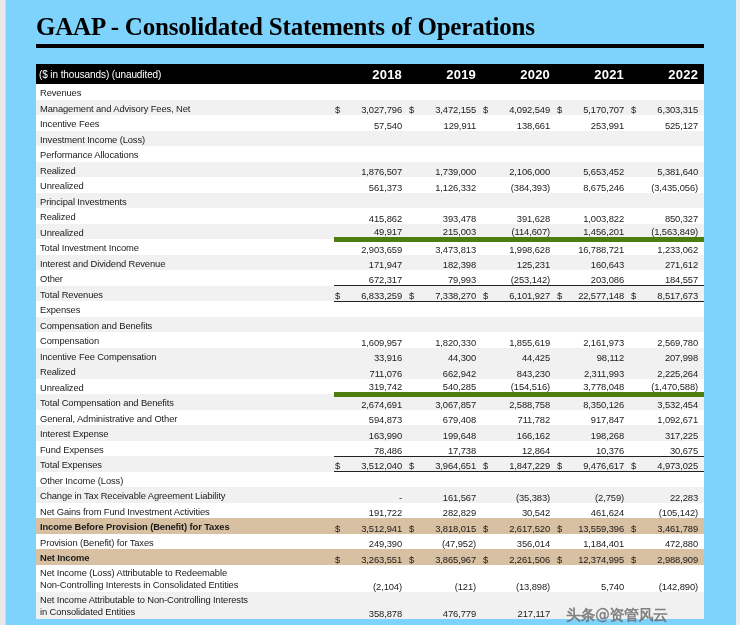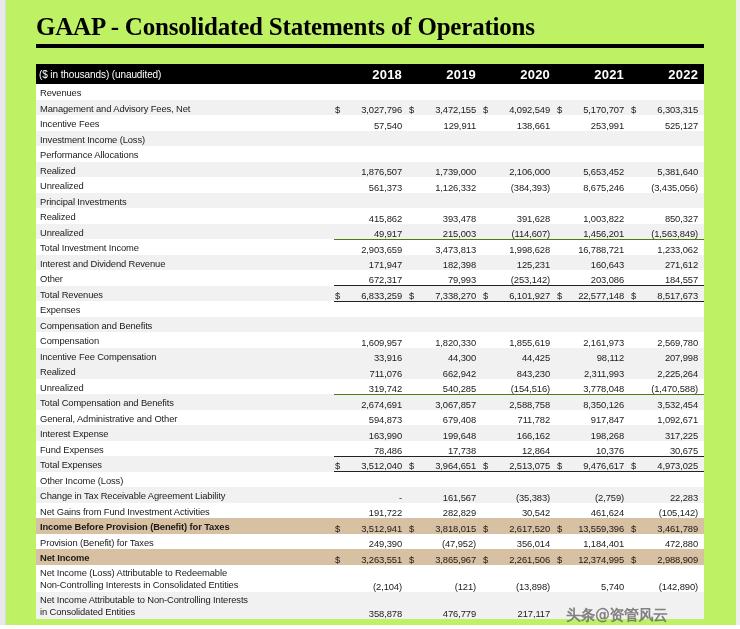--- a/index.html
+++ b/index.html
@@ -12,21 +12,21 @@
     height: 629px;
     overflow: hidden;
     font-family: "Liberation Sans", sans-serif;
     position: relative;
   }
 
   .page {
     position: relative;
     width: 740px;
     height: 629px;
-    background: #bef264;
+    background: #7dd3fc;
     box-sizing: border-box;
   }
 
   
   .edge-left {
     position: absolute;
     left: 0; top: 0; bottom: 0;
     width: 5px;
     background: #e9e9e9;
     border-right: 1px solid #d8d8d8;
@@ -137,21 +137,21 @@
   tr.plain td { background: #ffffff; }
 
   
   tr.tan td { background: #d8c0a2; }
   tr.tan td.lbl { font-weight: bold; }
 
   
   td.b { font-weight: normal; }
 
   
-  tr.rule-top td.num, tr.rule-top td.cur { border-top: 1px solid #4d7c0f; }
+  tr.rule-top td.num, tr.rule-top td.cur { border-top: 5px solid #4d7c0f; }
   tr.rule-dbl td.num, tr.rule-dbl td.cur {
     border-top: 1px solid #222;
     border-bottom: 1px solid #222;
   }
 
   
   .watermark {
     position: absolute;
     left: 566px;
     top: 596px;
@@ -526,21 +526,21 @@
           <td class="cur"></td>
           <td class="num">30,675</td>
         </tr>
         <tr class="shade rule-dbl">
           <td class="lbl i2 b">Total Expenses</td>
           <td class="cur b">$</td>
           <td class="num b">3,512,040</td>
           <td class="cur b">$</td>
           <td class="num b">3,964,651</td>
           <td class="cur b">$</td>
-          <td class="num b">2,513,075</td>
+          <td class="num b">1,847,229</td>
           <td class="cur b">$</td>
           <td class="num b">9,476,617</td>
           <td class="cur b">$</td>
           <td class="num b">4,973,025</td>
         </tr>
         <tr class="plain">
           <td class="lbl i0">Other Income (Loss)</td>
           <td class="cur"></td>
           <td class="num"></td>
           <td class="cur"></td>

